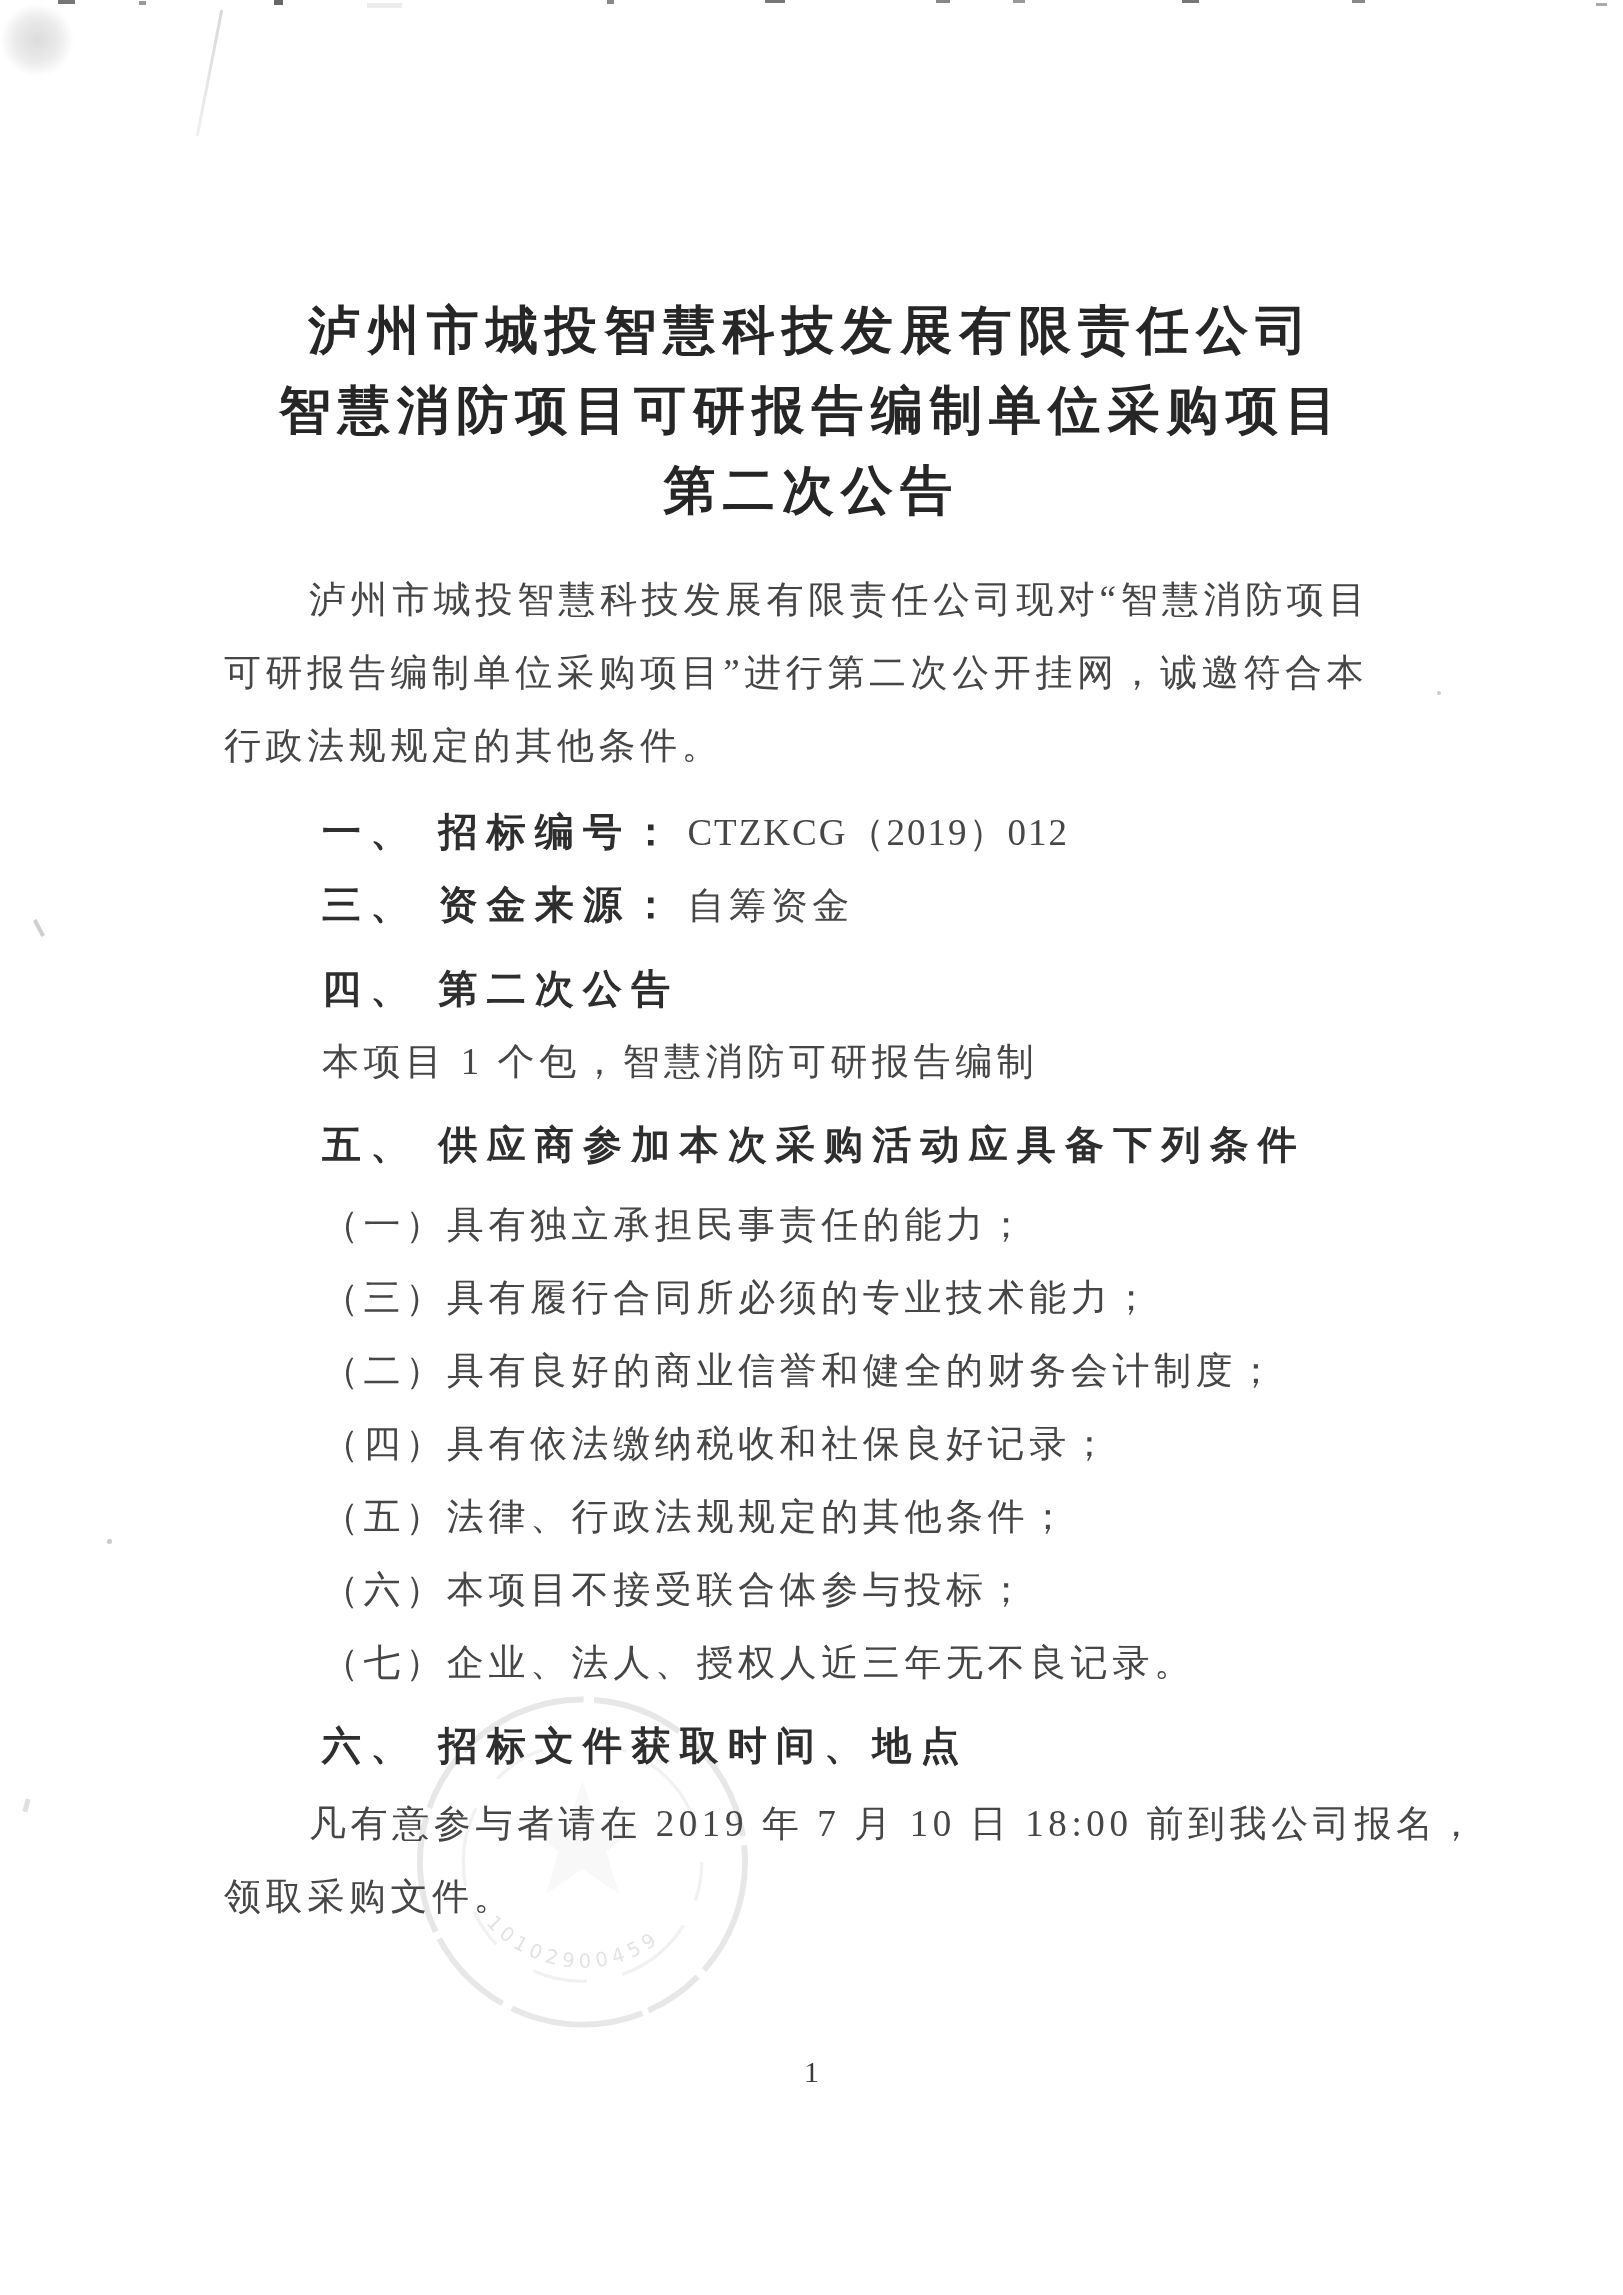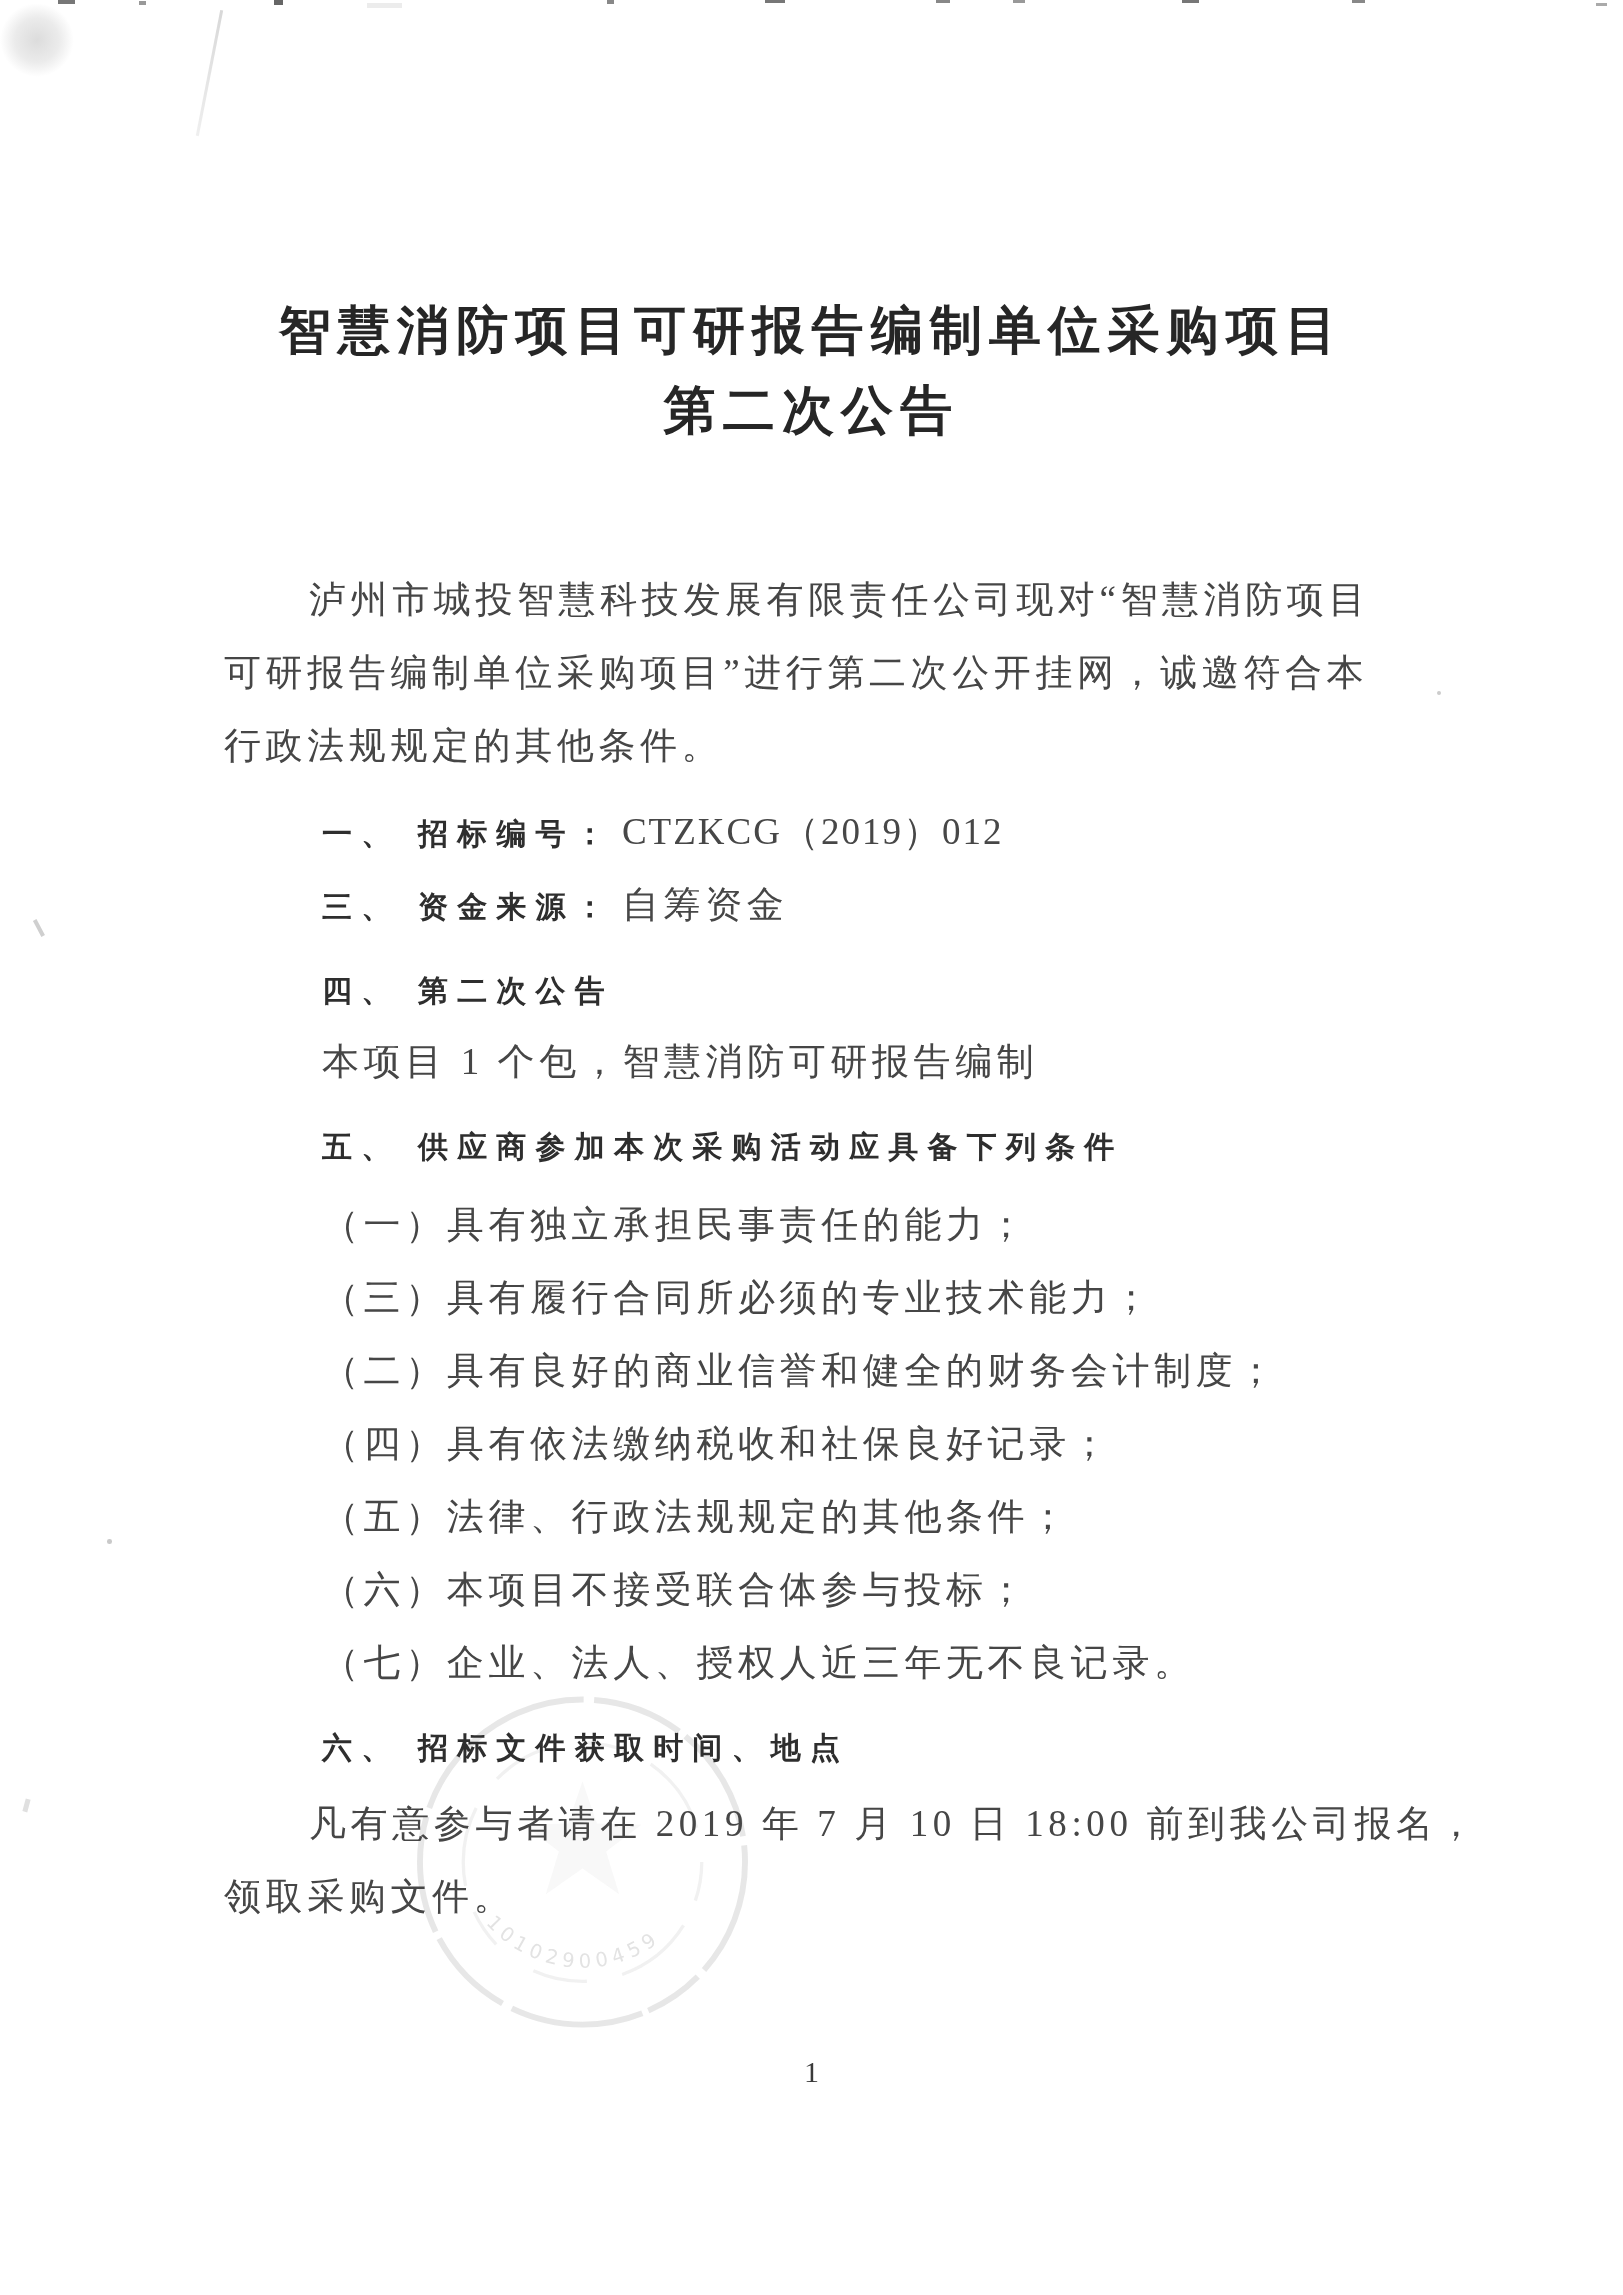--- a/index.html
+++ b/index.html
@@ -30,21 +30,21 @@
   }
   .indent{padding-left:85px;}
   .item-indent{padding-left:98px;}
   .gap-lg{margin-top:13px;}
   .gap-md{margin-top:10.5px;}
   .gap-sm{margin-top:6.5px;}
   .gap-xs{margin-top:5.2px;}
   .hd{
     font-family:"Liberation Sans", sans-serif;
     font-weight:bold;color:#2e2e2e;
-    font-size:30px;letter-spacing:9.2px;
+    font-size:39px;letter-spacing:9.2px;
   }
   .val{margin-left:8px;color:#474747;}
   .val-latin{letter-spacing:2px;}
   
   .page-number{
     position:absolute;top:2055px;left:0;width:100%;
     text-align:center;font-size:30px;color:#3a3a3a;letter-spacing:0;
   }
   
   .seal{position:absolute;left:399px;top:1672px;width:367px;height:367px;opacity:.55;}
@@ -105,20 +105,21 @@
     <polygon points="280,167 302,231 370,233 316,274 336,339 280,300 224,339 244,274 190,233 258,231" fill="#d0d0d0" opacity="0.28"></polygon>
     <defs>
       <path id="sealArc" d="M 90 300 A 195 195 0 0 0 470 300" fill="none"></path>
     </defs>
     <text font-family="DejaVu Sans, sans-serif" font-size="30" fill="#b5b5b5" letter-spacing="8" opacity="0.7">
       <textPath href="#sealArc" startOffset="18%">10102900459</textPath>
     </text>
   </svg>
 
   <div class="title">
+    <div class="t-line">泸州市城投智慧科技发展有限责任公司</div>
     <div class="t-line">智慧消防项目可研报告编制单位采购项目</div>
     <div class="t-line">第二次公告</div>
   </div>
 
   <div class="body">
 
     <div class="line indent">泸州市城投智慧科技发展有限责任公司现对“智慧消防项目</div>
     <div class="line">可研报告编制单位采购项目”进行第二次公开挂网，诚邀符合本</div>
     <div class="line">行政法规规定的其他条件。</div>
 

